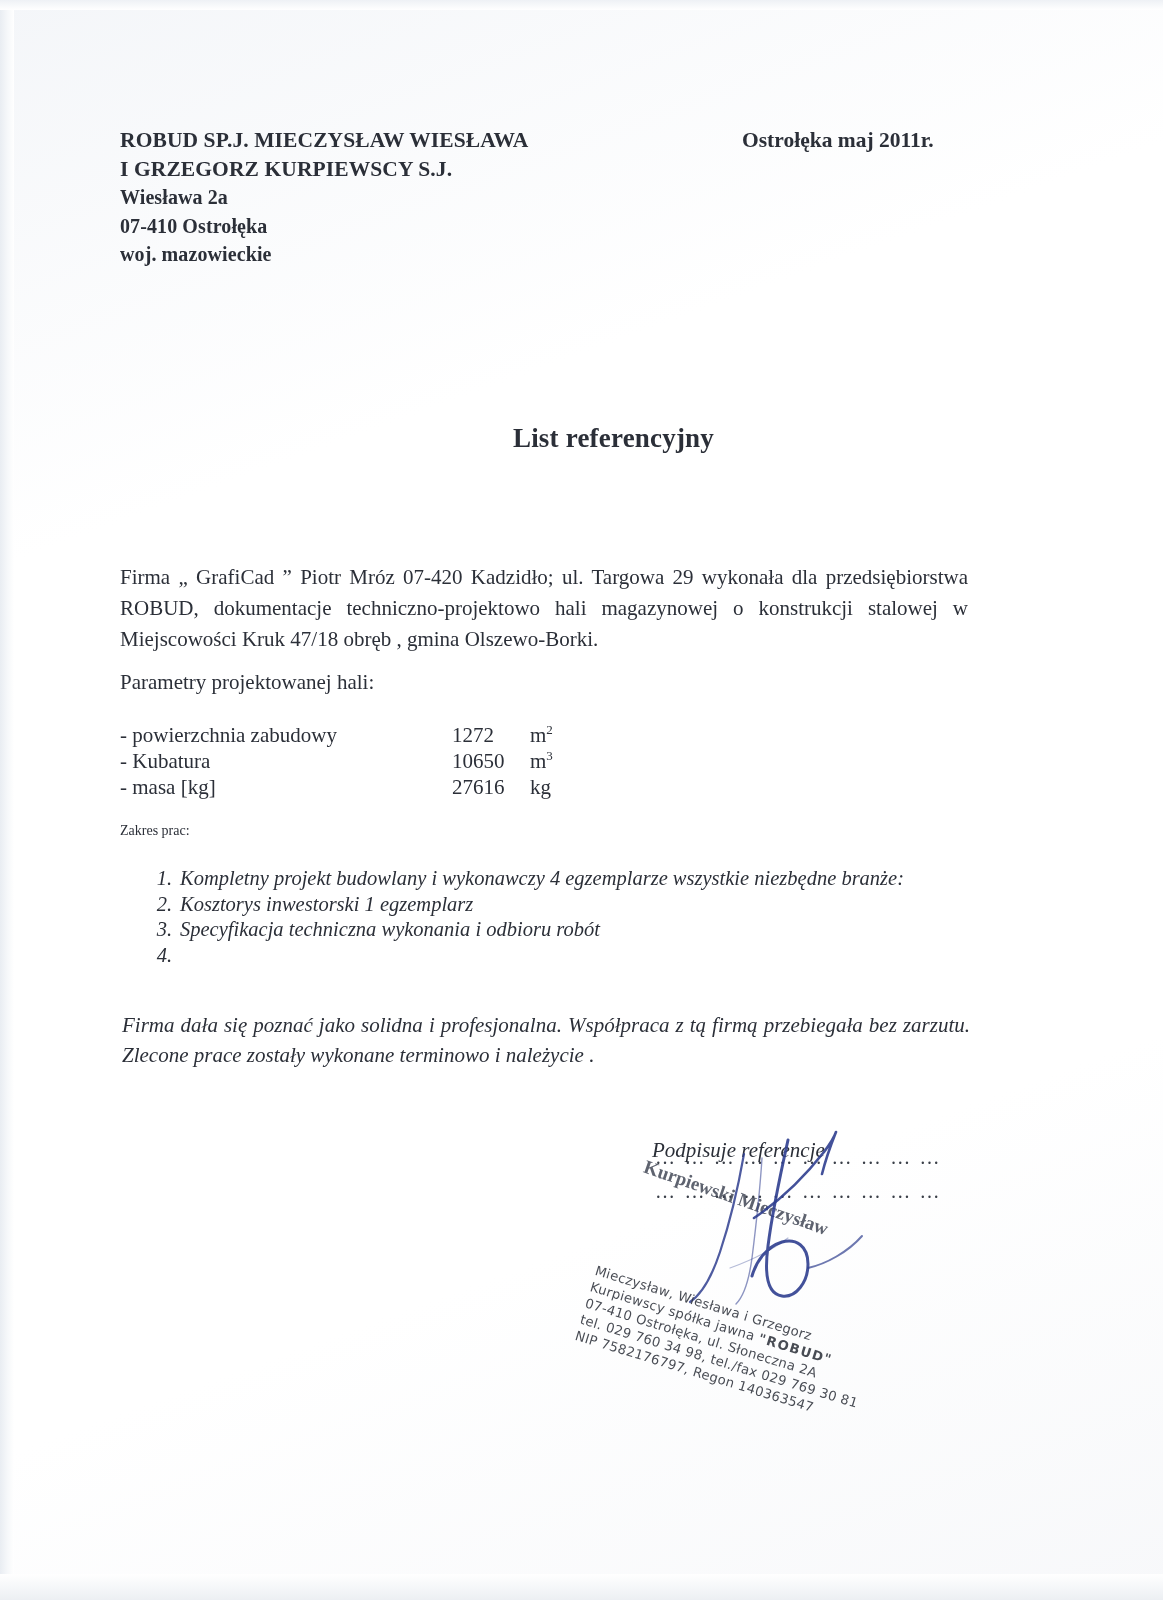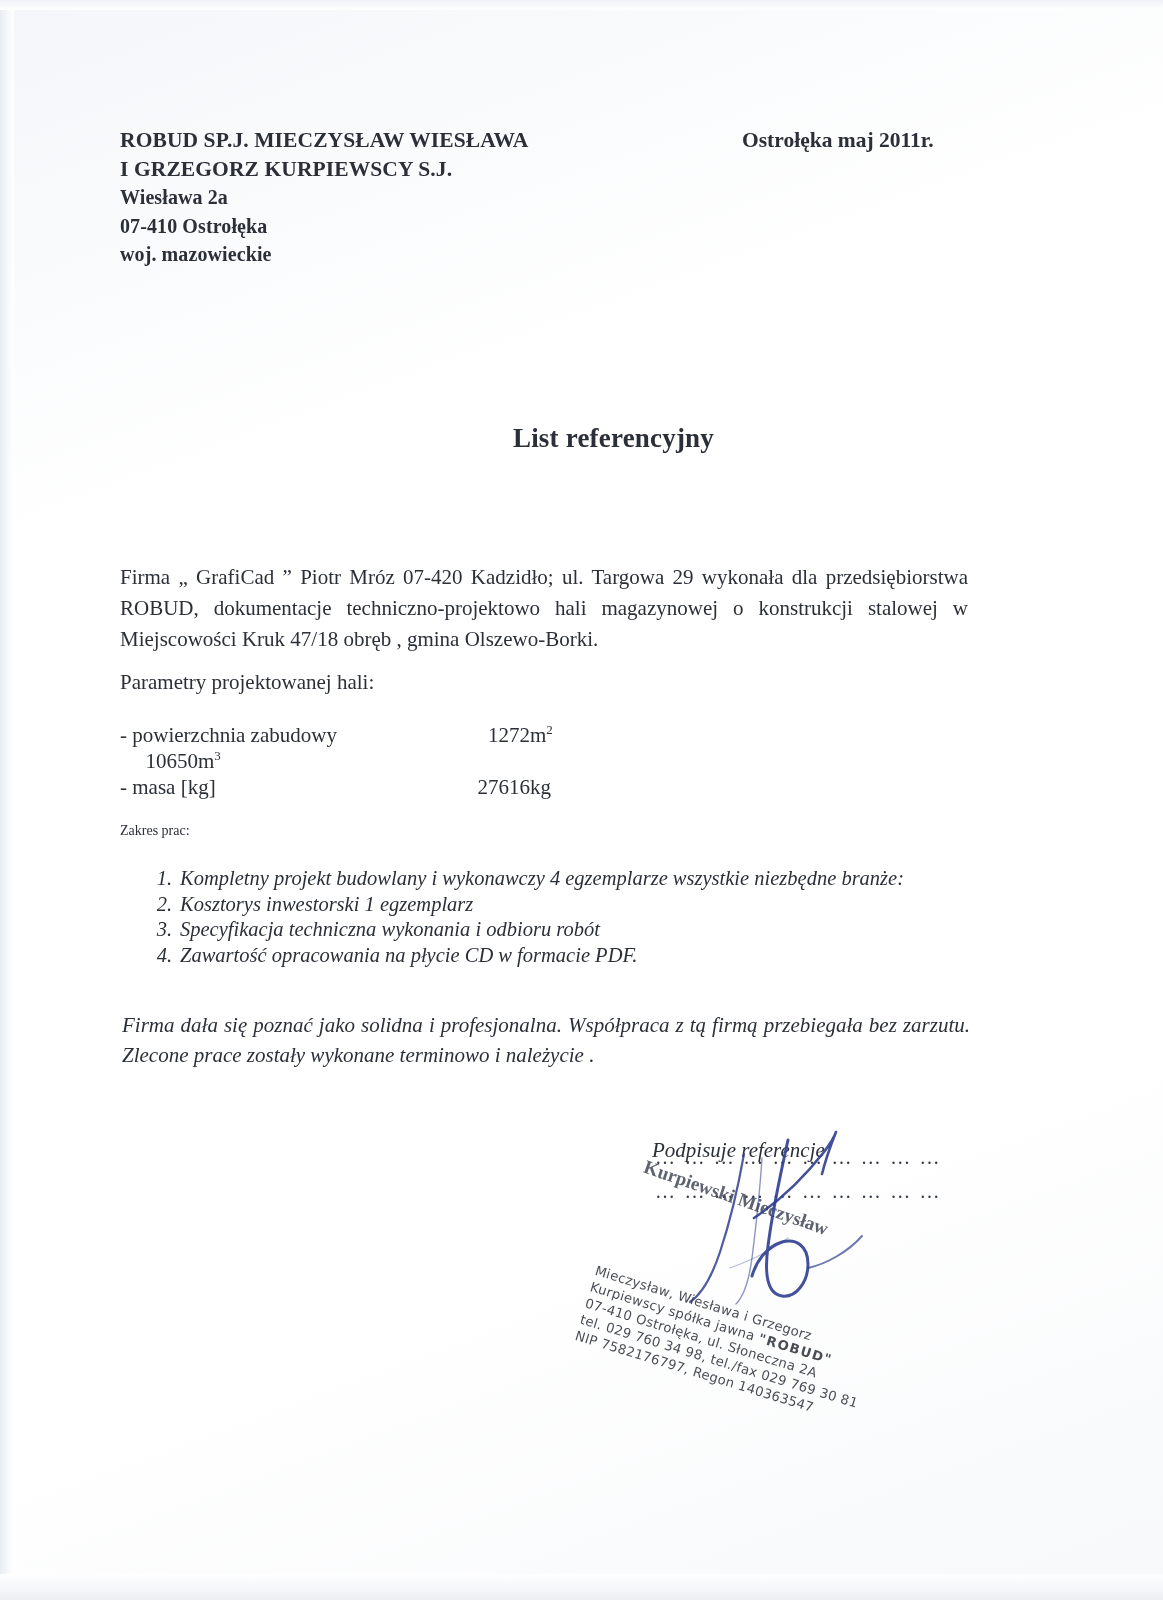--- a/index.html
+++ b/index.html
@@ -112,21 +112,21 @@
     top: 722px;
     width: 520px;
     font-size: 21px;
     line-height: 26px;
   }
   .params .prow {
     display: flex;
     align-items: baseline;
   }
   .params .pname { width: 332px; }
-  .params .pval  { width: 78px; text-align: right; }
+  .params .pval  { width: 78px; text-align: left; }
   .params .punit { width: 60px; }
   .params sup {
     font-size: .62em;
     vertical-align: super;
     line-height: 0;
   }
 
   .scope-label {
     position: absolute;
     left: 120px;
@@ -258,20 +258,21 @@
     <div class="intro">Firma „ GrafiCad ” Piotr Mróz 07-420 Kadzidło; ul. Targowa 29 wykonała dla przedsiębiorstwa ROBUD, dokumentacje techniczno-projektowo hali magazynowej  o konstrukcji stalowej w Miejscowości Kruk 47/18 obręb , gmina Olszewo-Borki.</div>
 
     <div class="params-label">Parametry projektowanej hali:</div>
     <div class="params">
       <div class="prow">
         <span class="pname">- powierzchnia zabudowy</span>
         <span class="pval">1272</span>
         <span class="punit"><span>m</span><sup>2</sup></span>
       </div>
       <div class="prow">
+        <span class="pname">- Kubatura</span>
         <span class="pval">10650</span>
         <span class="punit"><span>m</span><sup>3</sup></span>
       </div>
       <div class="prow">
         <span class="pname">- masa [kg]</span>
         <span class="pval">27616</span>
         <span class="punit"><span>kg</span><sup></sup></span>
       </div>
     </div>
 
@@ -284,21 +285,20 @@
       <li>
         <span class="num">2.</span>
         <span>Kosztorys inwestorski 1 egzemplarz</span>
       </li>
       <li>
         <span class="num">3.</span>
         <span>Specyfikacja techniczna wykonania i odbioru robót</span>
       </li>
       <li>
         <span class="num">4.</span>
-        <span>Zawartość opracowania na płycie CD w formacie PDF.</span>
       </li>
     </ol>
 
     <div class="closing">Firma dała się poznać jako solidna i profesjonalna. Współpraca z tą firmą przebiegała bez zarzutu. Zlecone prace zostały wykonane terminowo i  należycie .</div>
 
     <div class="sig-caption">Podpisuje referencje</div>
     <div class="sig-dots l1">… … … … … … … … … …</div>
     <div class="sig-dots l2">… … … … … … … … … …</div>
 
     <div class="sig-stamp-name">Kurpiewski Mieczysław</div>

